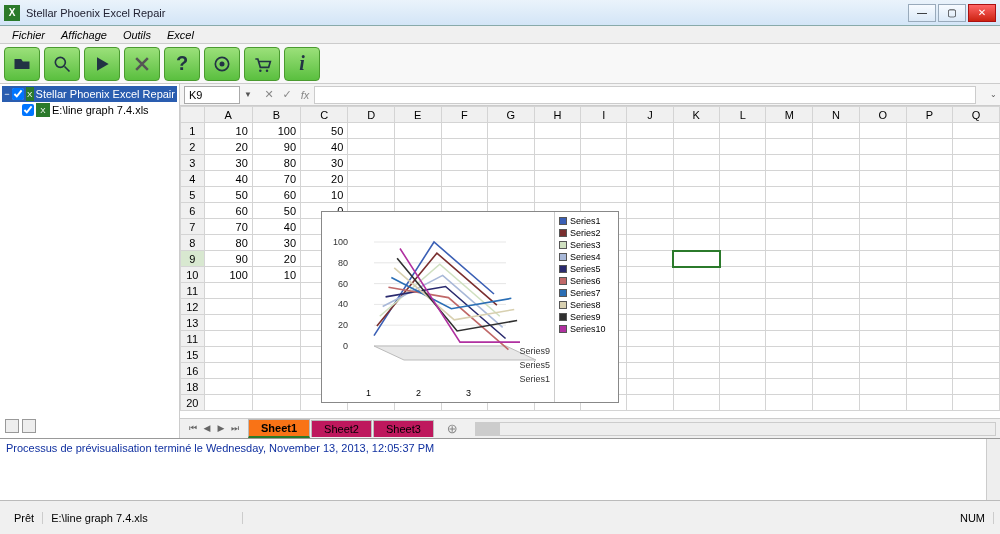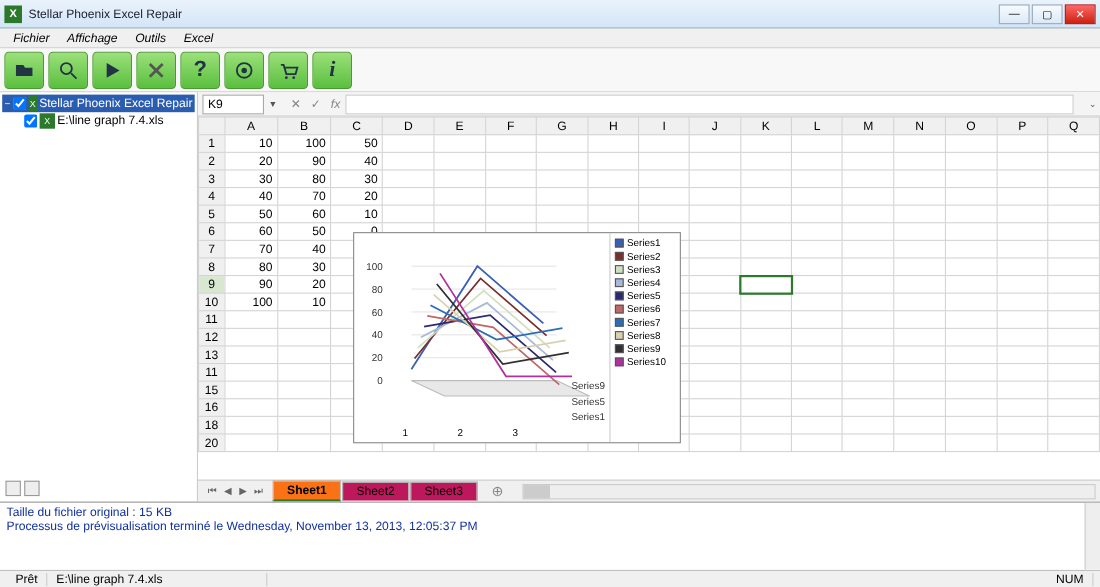--- a/index.html
+++ b/index.html
@@ -69,21 +69,21 @@
   .tab.add { background: transparent; border: none; font-size: 13px; color: #888; }
   .hscroll { flex: 1; height: 14px; margin: 0 4px; background: #eee; border: 1px solid #ccc; position: relative; }
   .hscroll .thumb { position: absolute; left: 0; top: 0; bottom: 0; width: 24px; background: #ccc; }
 
   
   .logpanel { height: 62px; background: #fff; border-top: 1px solid #999; padding: 3px 6px; font-size: 11px; color: #1030a0; overflow: hidden; position: relative; }
   .logpanel .logline { white-space: nowrap; line-height: 13px; }
   .logpanel .vscroll { position: absolute; right: 0; top: 0; bottom: 0; width: 14px; background: #eee; border-left: 1px solid #ccc; }
 
   
-  .statusbar { height: 16px; background: #f0f0f0; border-top: 1px solid #bbb; display: flex; align-items: center; font-size: 11px; padding: 0 6px; }
+  .statusbar { height: 34px; background: #f0f0f0; border-top: 1px solid #bbb; display: flex; align-items: center; font-size: 11px; padding: 0 6px; }
   .statusbar .cell { padding: 0 8px; border-right: 1px solid #ccc; }
   .statusbar .spacer { flex: 1; }
 </style>
 </head>
 <body>
 
 <div class="titlebar">
   <span class="app-icon">X</span>
   <span class="title-text">Stellar Phoenix Excel Repair</span>
   <span class="winbtn">—</span>
@@ -652,21 +652,20 @@
       <span class="tab">Sheet3</span>
       <span class="tab add">⊕</span>
       <div class="hscroll">
           <div class="thumb"></div>
         </div>
     </div>
   </div>
 </div>
 
 <div class="logpanel">
-  <div class="logline">Taille du fichier original : 15 KB</div>
   <div class="logline"></div>
   <div class="logline">Processus de prévisualisation terminé le Wednesday, November 13, 2013, 12:05:37 PM</div>
   <div class="vscroll"></div>
 </div>
 
 <div class="statusbar">
   <span class="cell">Prêt</span>
   <span class="cell" style="min-width:200px">E:\line graph 7.4.xls</span>
   <span class="spacer"></span>
   <span class="cell">NUM</span>

